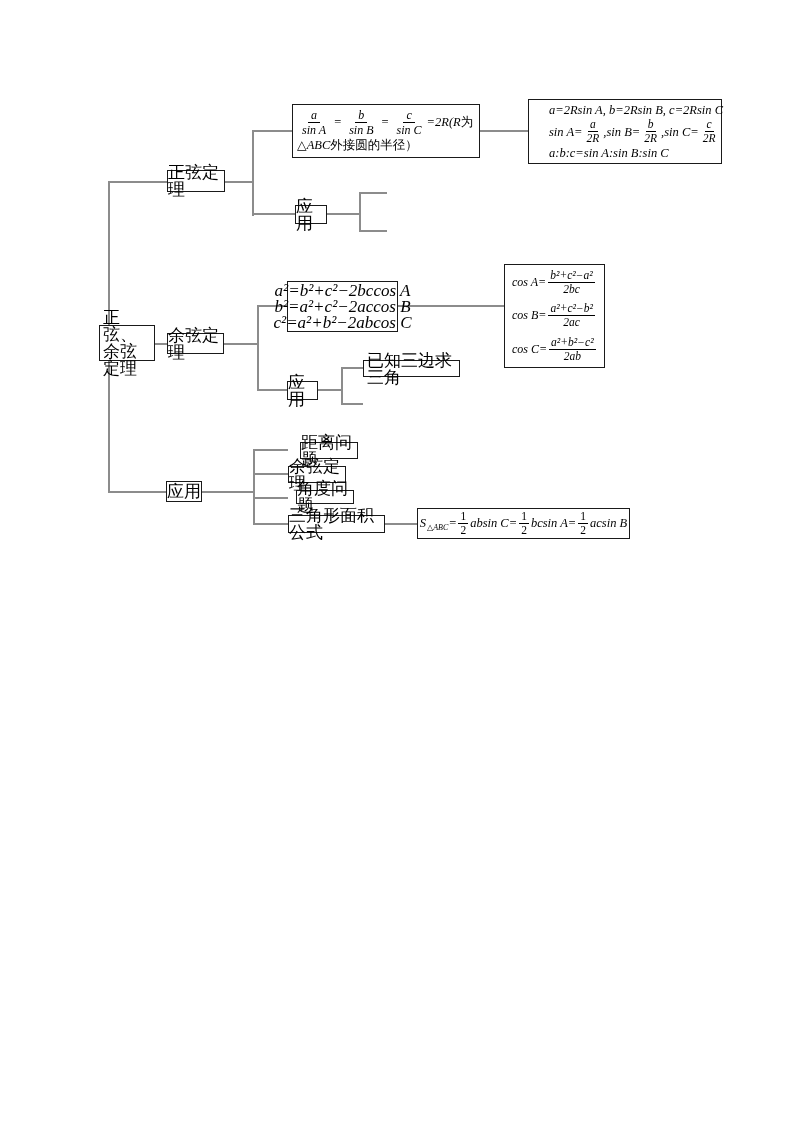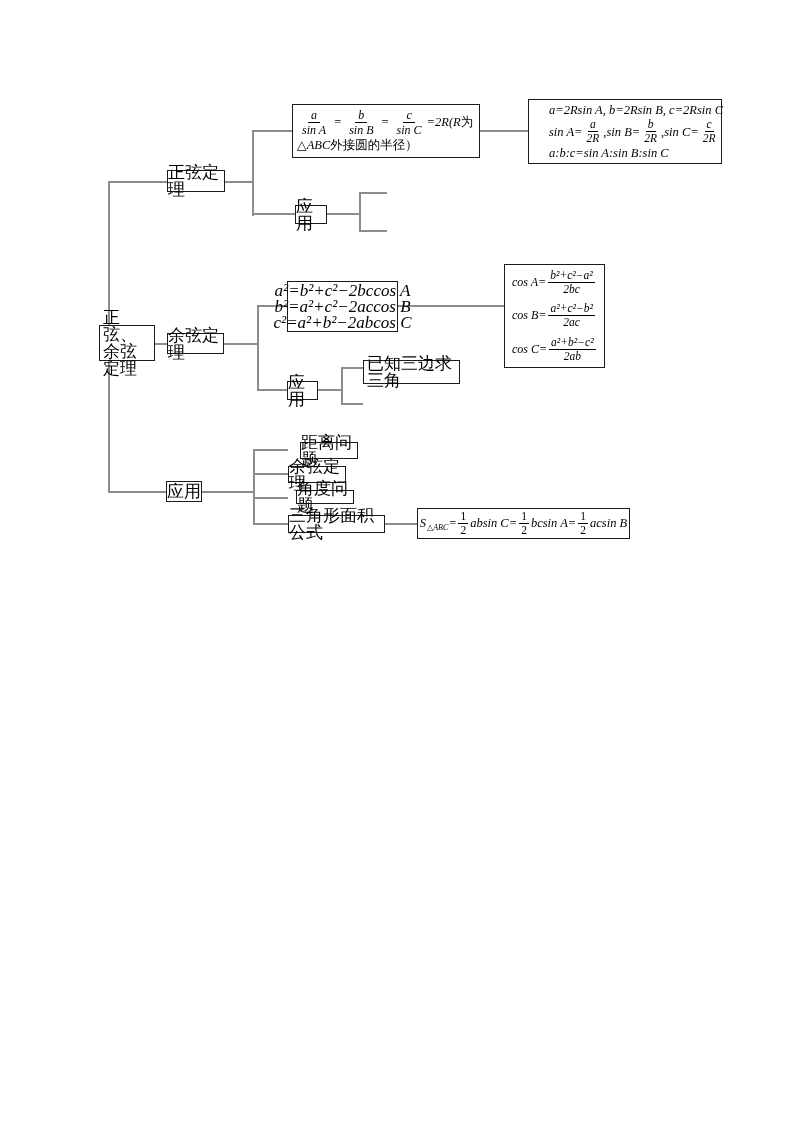--- a/index.html
+++ b/index.html
@@ -27,21 +27,21 @@
   #sine-ident .iline{line-height:16px;white-space:nowrap;display:flex;align-items:center;}
   #sine-app{left:295px;top:205px;width:32px;height:19px;}
   #sine-case1{left:387px;top:184px;width:201px;height:19px;}
   #sine-case2{left:387px;top:212px;width:201px;height:38px;}
   #cos-label{left:167px;top:333px;width:57px;height:21px;}
   #cos-sq{left:287px;top:281px;width:111px;height:51px;padding:1px 4px;font-size:17px;align-items:center;}
   #cos-sq .sline{line-height:16px;white-space:nowrap;}
   #cos-fracs{left:504px;top:264px;width:101px;height:104px;padding:1px 7px;font-size:12px;}
   #cos-fracs .crow{display:flex;align-items:center;white-space:nowrap;height:34px;}
   #cos-app{left:287px;top:381px;width:31px;height:19px;}
-  #cos-case1{left:363px;top:360px;width:97px;height:24px;}
+  #cos-case1{left:363px;top:360px;width:97px;height:17px;}
   #cos-case2{left:363px;top:387px;width:142px;height:36px;}
   #app-label{left:166px;top:481px;width:36px;height:21px;}
   #app-item1{left:288px;top:442px;width:58px;height:17px;margin-left:12px;}
   #app-item2{left:288px;top:466px;width:58px;height:17px;}
   #app-item3{left:296px;top:490px;width:58px;height:14px;}
   #app-item4{left:288px;top:515px;width:97px;height:18px;}
   #area-formula{left:417px;top:508px;width:213px;height:31px;font-size:12.5px;white-space:nowrap;}
   .sub{font-size:8px;align-self:flex-end;margin:0 1px 2px 1px;}
 </style>
 </head>

